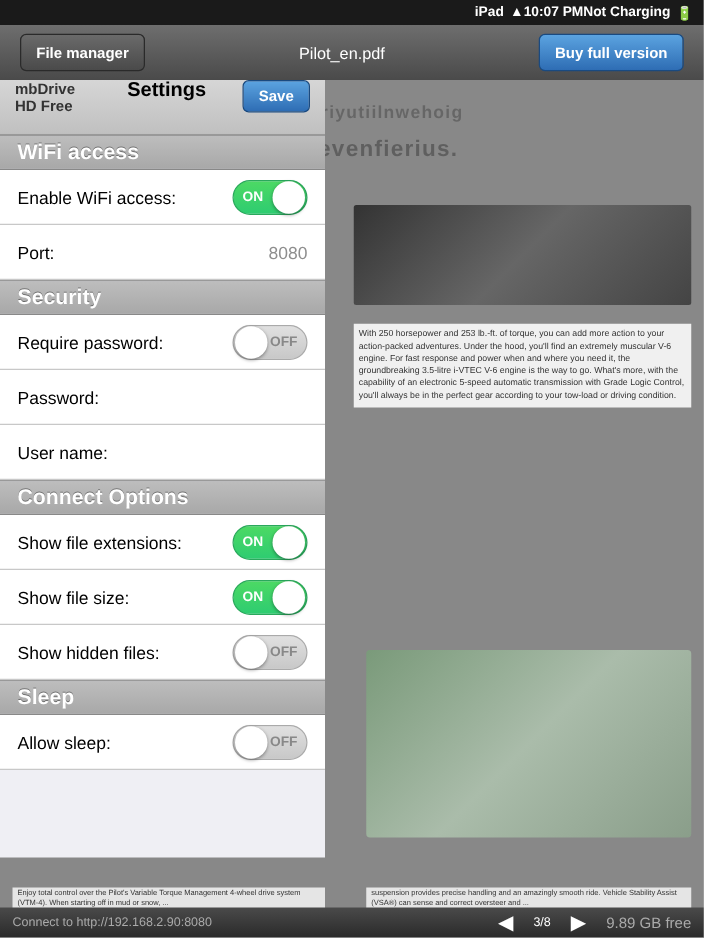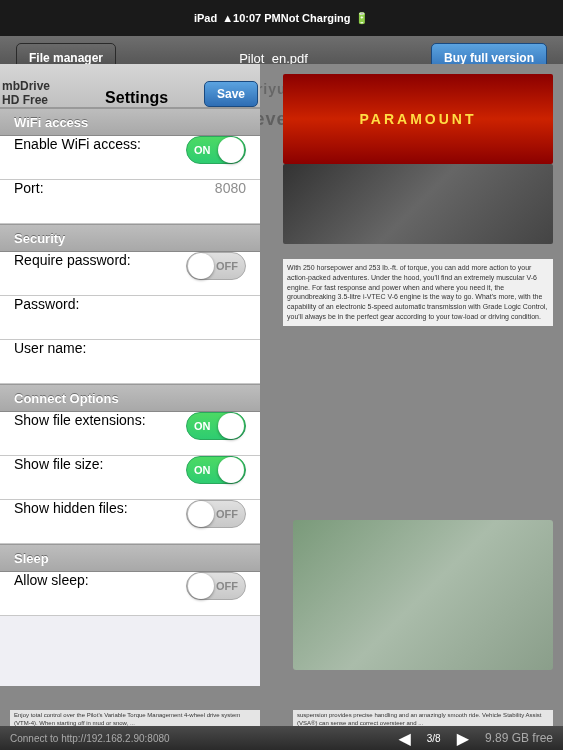--- a/index.html
+++ b/index.html
@@ -8,25 +8,25 @@
       height: 750px;
       overflow: hidden;
       font-family: -apple-system, 'Helvetica Neue', Arial, sans-serif;
       position: relative;
       background: #c8c8c8;
     }
 
     
     .status-bar {
       width: 100%;
-      height: 36px;
+      height: 20px;
       background: #1a1a1a;
       display: flex;
       align-items: center;
-      justify-content: center;
+      justify-content: flex-end;
       padding: 0 8px;
       color: white;
       font-size: 11px;
       font-weight: 600;
     }
     .status-left { display: flex; align-items: center; gap: 5px; }
     .status-right { display: flex; align-items: center; gap: 5px; }
 
     
     .top-toolbar {
@@ -207,22 +207,22 @@
       width: 260px;
       height: 622px;
       background: #efeff4;
       z-index: 10;
     }
 
     .settings-header {
       height: 44px;
       background: linear-gradient(to bottom, #d6d6d6, #c0c0c0);
       display: flex;
-      align-items: flex-end;
-      padding: 0 2px;
+      align-items: flex-start;
+      padding: 0 12px;
       border-bottom: 1px solid #999;
     }
 
     .settings-app-label {
       font-size: 12px;
       color: #333;
       font-weight: 600;
       flex: 1;
     }
 
@@ -250,32 +250,32 @@
       height: 28px;
       background: linear-gradient(to bottom, #bdbdbd, #a8a8a8);
       display: flex;
       align-items: center;
       padding: 0 14px;
       border-top: 1px solid #999;
       border-bottom: 1px solid #888;
     }
 
     .section-header-text {
-      font-size: 13px;
+      font-size: 17px;
       font-weight: 700;
       color: #fff;
       text-shadow: 0 -1px 0 rgba(0,0,0,0.4);
     }
 
     
     .settings-row {
       height: 44px;
       background: white;
       display: flex;
-      align-items: flex-start;
+      align-items: center;
       padding: 0 14px;
       border-bottom: 1px solid #c8c8c8;
     }
 
     .settings-row-label {
       font-size: 14px;
       color: #000;
       flex: 1;
     }
 
@@ -389,23 +389,20 @@
 <div class="top-toolbar">
   <button class="toolbar-btn">File manager</button>
   <div class="toolbar-title">Pilot_en.pdf</div>
   <button class="toolbar-btn toolbar-btn-blue">Buy full version</button>
 </div>
 
 <div class="bg-content">
   <div class="watermark" style="top:0; font-size:14px; color:rgba(0,0,0,0.25); font-weight:700; letter-spacing:1px;">onayspdriyutiilnwehoig</div>
   <div class="watermark" style="top:30px; font-size:18px; color:rgba(0,0,0,0.3); font-weight:700;">bluissevenfierius.</div>
 
-  <div class="paramount-sign">
-    PARAMOUNT
-  </div>
 
   <div class="car-dashboard"></div>
 
   <div class="pdf-text-block">With 250 horsepower and 253 lb.-ft. of torque, you can add more action to your action-packed adventures. Under the hood, you'll find an extremely muscular V-6 engine. For fast response and power when and where you need it, the groundbreaking 3.5-litre i-VTEC V-6 engine is the way to go. What's more, with the capability of an electronic 5-speed automatic transmission with Grade Logic Control, you'll always be in the perfect gear according to your tow-load or driving condition.</div>
 
 
   <div class="car-bottom-left">
     <div style="width:100%;height:100%;background:linear-gradient(135deg,#3a5a3a,#6a8a6a,#4a6a4a);border-radius:3px;"></div>
   </div>
 

